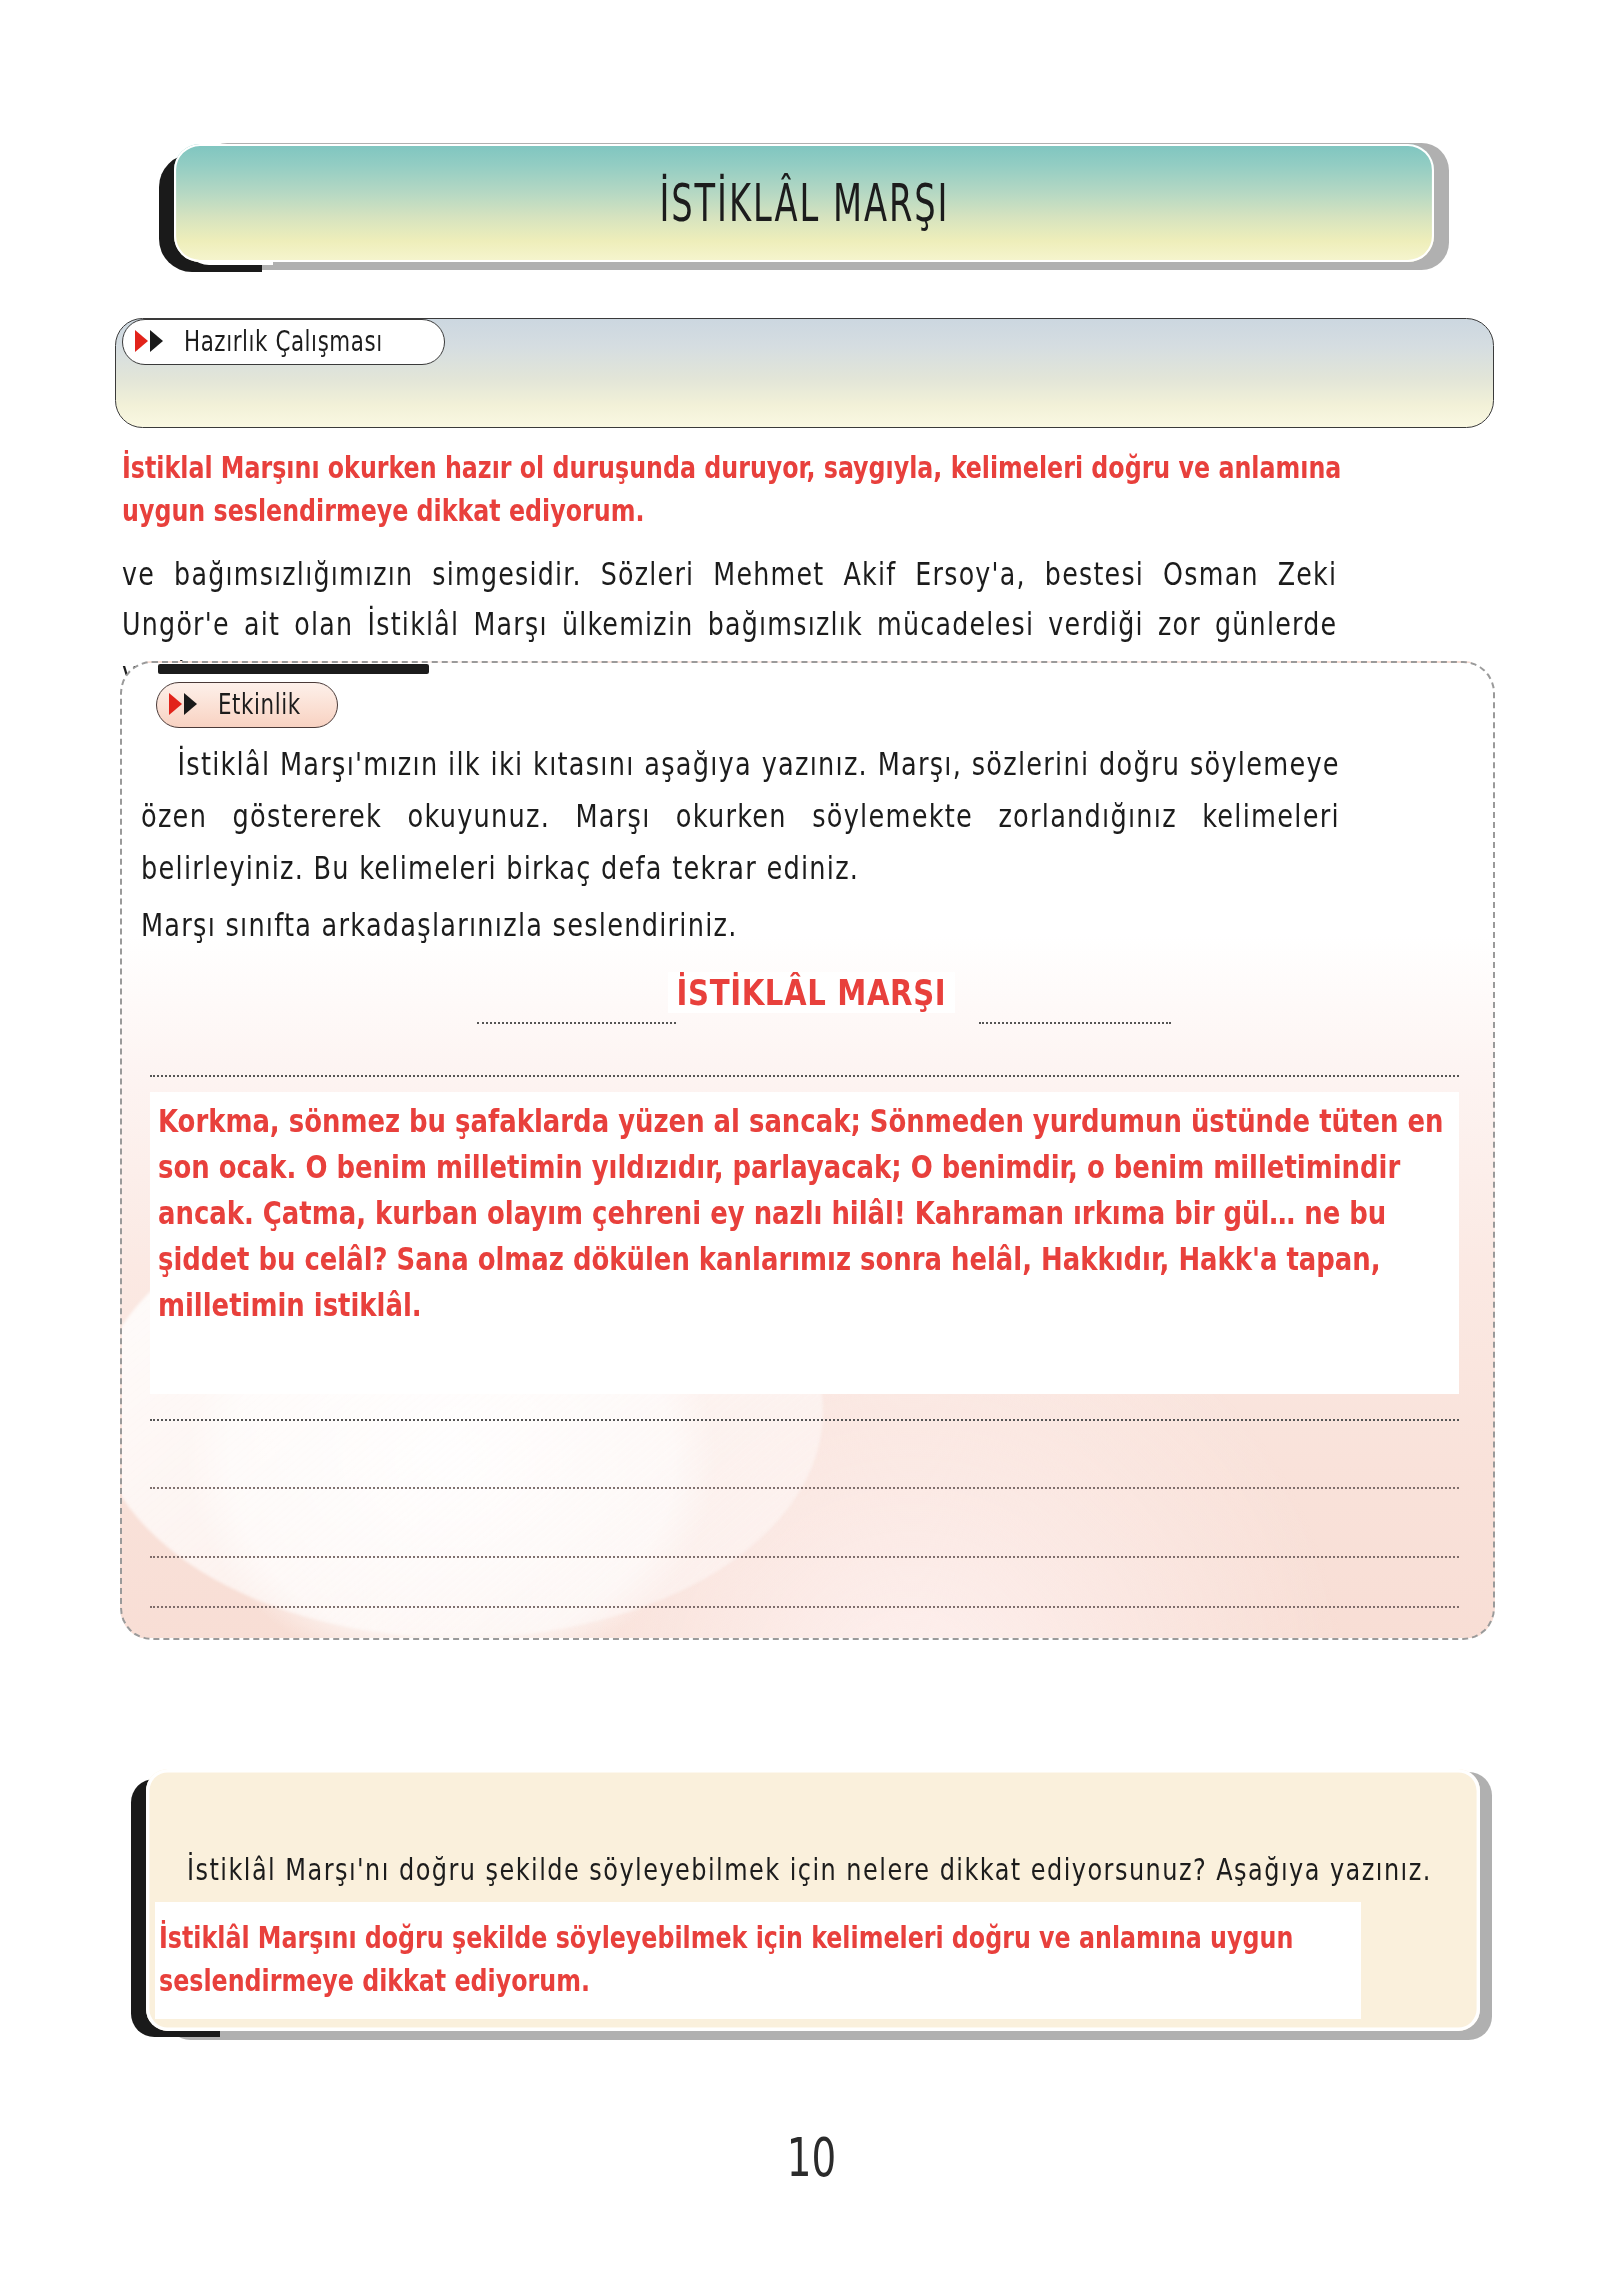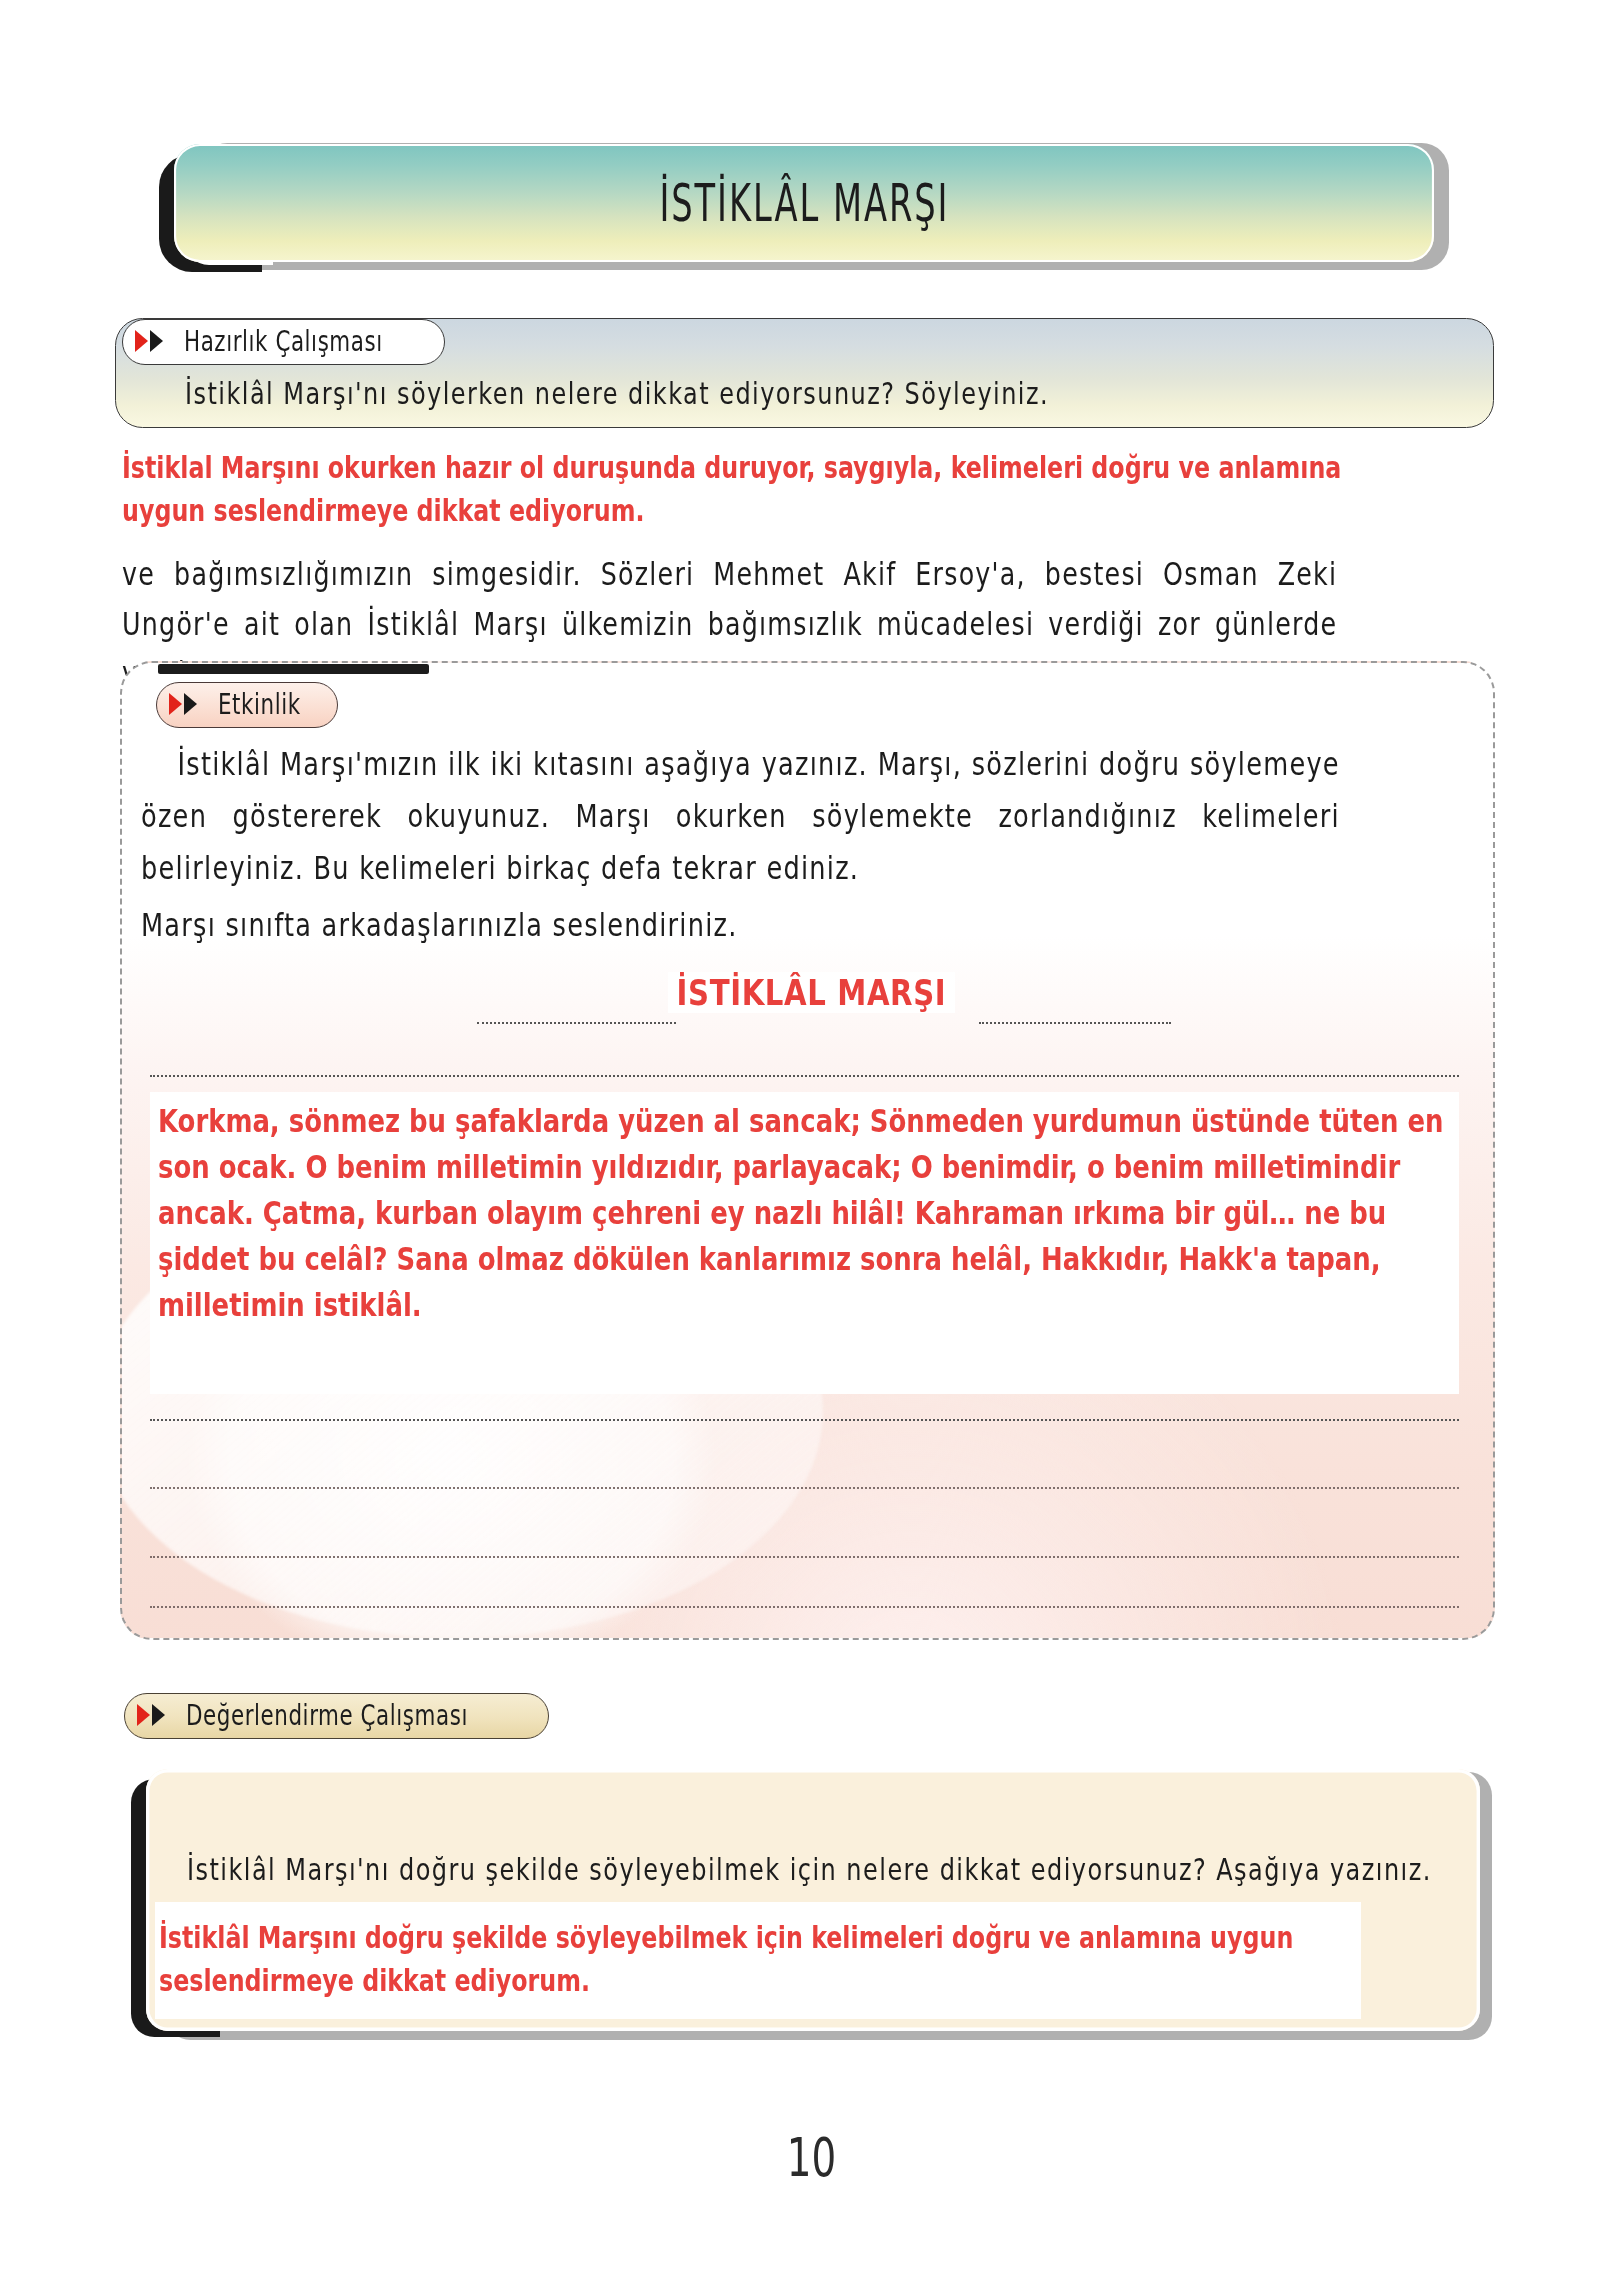--- a/index.html
+++ b/index.html
@@ -369,23 +369,20 @@
   <div class="hazirlik-box"></div>
 
   <div class="pill hazirlik-pill">
     <span class="arrows">
       <span class="tri tri-red"></span>
       <span class="tri tri-black"></span>
     </span>
     <span class="pill-label">Hazırlık Çalışması</span>
   </div>
 
-  <div class="hazirlik-question">
-    <div class="handwrite">İstiklâl Marşı'nı söylerken nelere dikkat ediyorsunuz? Söyleyiniz.</div>
-  </div>
 
   <div class="red-answer" id="answer1">İstiklal Marşını okurken hazır ol duruşunda duruyor, saygıyla, kelimeleri doğru ve anlamına uygun seslendirmeye dikkat ediyorum.</div>
 
   <div class="body-para">ve bağımsızlığımızın simgesidir. Sözleri Mehmet Akif Ersoy'a, bestesi Osman Zeki Ungör'e ait olan İstiklâl Marşı ülkemizin bağımsızlık mücadelesi verdiği zor günlerde yazılmıştır.</div>
 
   <div class="etkinlik-box">
     <div class="etkinlik-swirl"></div>
   </div>
   <div class="etkinlik-black-bar"></div>
 
@@ -413,27 +410,20 @@
   <div class="dotline" style="left:150px; top:1281px; width:1309px;"></div>
   <div class="dotline" style="left:150px; top:1350px; width:1309px;"></div>
   <div class="dotline" style="left:150px; top:1419px; width:1309px;"></div>
   <div class="dotline faint" style="left:150px; top:1487px; width:1309px;"></div>
   <div class="dotline faint" style="left:150px; top:1556px; width:1309px;"></div>
   <div class="dotline faint" style="left:150px; top:1606px; width:1309px;"></div>
 
   <div class="white-overlay" id="overlay-anthem"></div>
   <div id="anthem-text">Korkma, sönmez bu şafaklarda yüzen al sancak; Sönmeden yurdumun üstünde tüten en son ocak. O benim milletimin yıldızıdır, parlayacak; O benimdir, o benim milletimindir ancak. Çatma, kurban olayım çehreni ey nazlı hilâl! Kahraman ırkıma bir gül… ne bu şiddet bu celâl? Sana olmaz dökülen kanlarımız sonra helâl, Hakkıdır, Hakk'a tapan, milletimin istiklâl.</div>
 
-  <div class="pill deg-pill">
-    <span class="arrows">
-      <span class="tri tri-red"></span>
-      <span class="tri tri-black"></span>
-    </span>
-    <span class="pill-label">Değerlendirme Çalışması</span>
-  </div>
 
   <div class="deg-wrap">
     <div class="deg-shadow"></div>
     <div class="deg-bracket"></div>
     <div class="deg-box"></div>
   </div>
 
   <div class="deg-question">
     <div class="handwrite">İstiklâl Marşı'nı doğru şekilde söyleyebilmek için nelere dikkat ediyorsunuz? Aşağıya yazınız.</div>
   </div>

